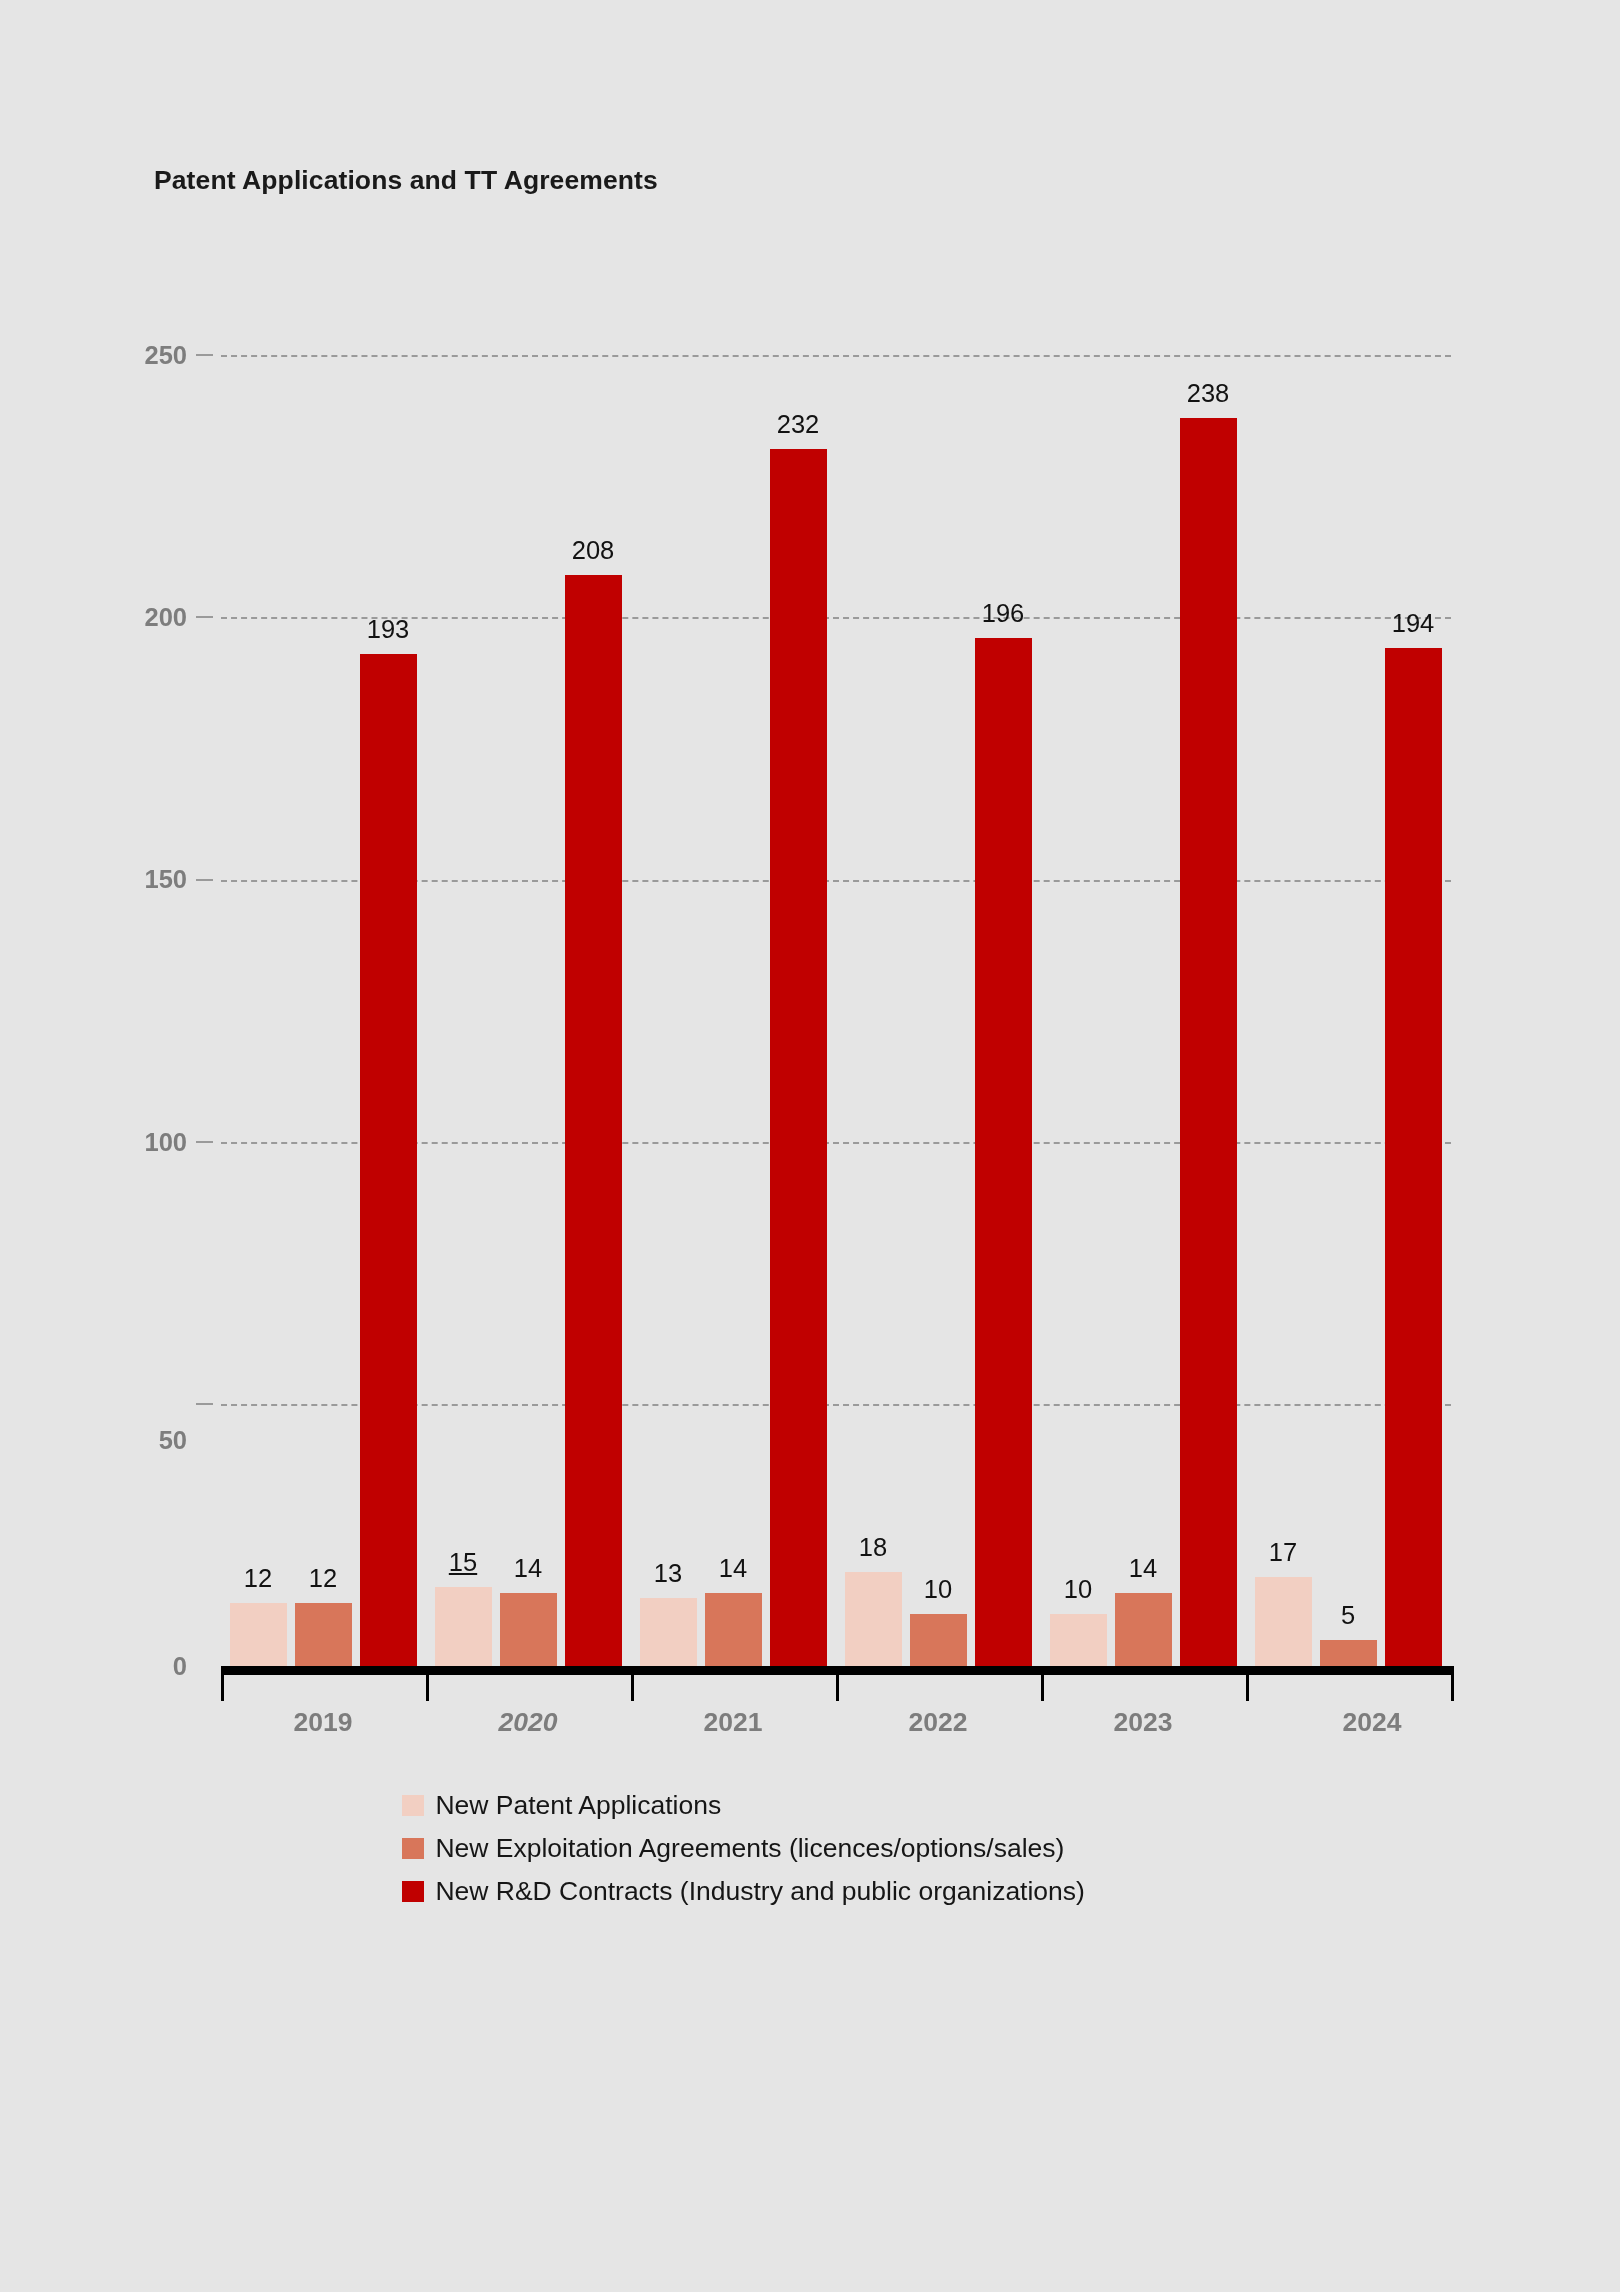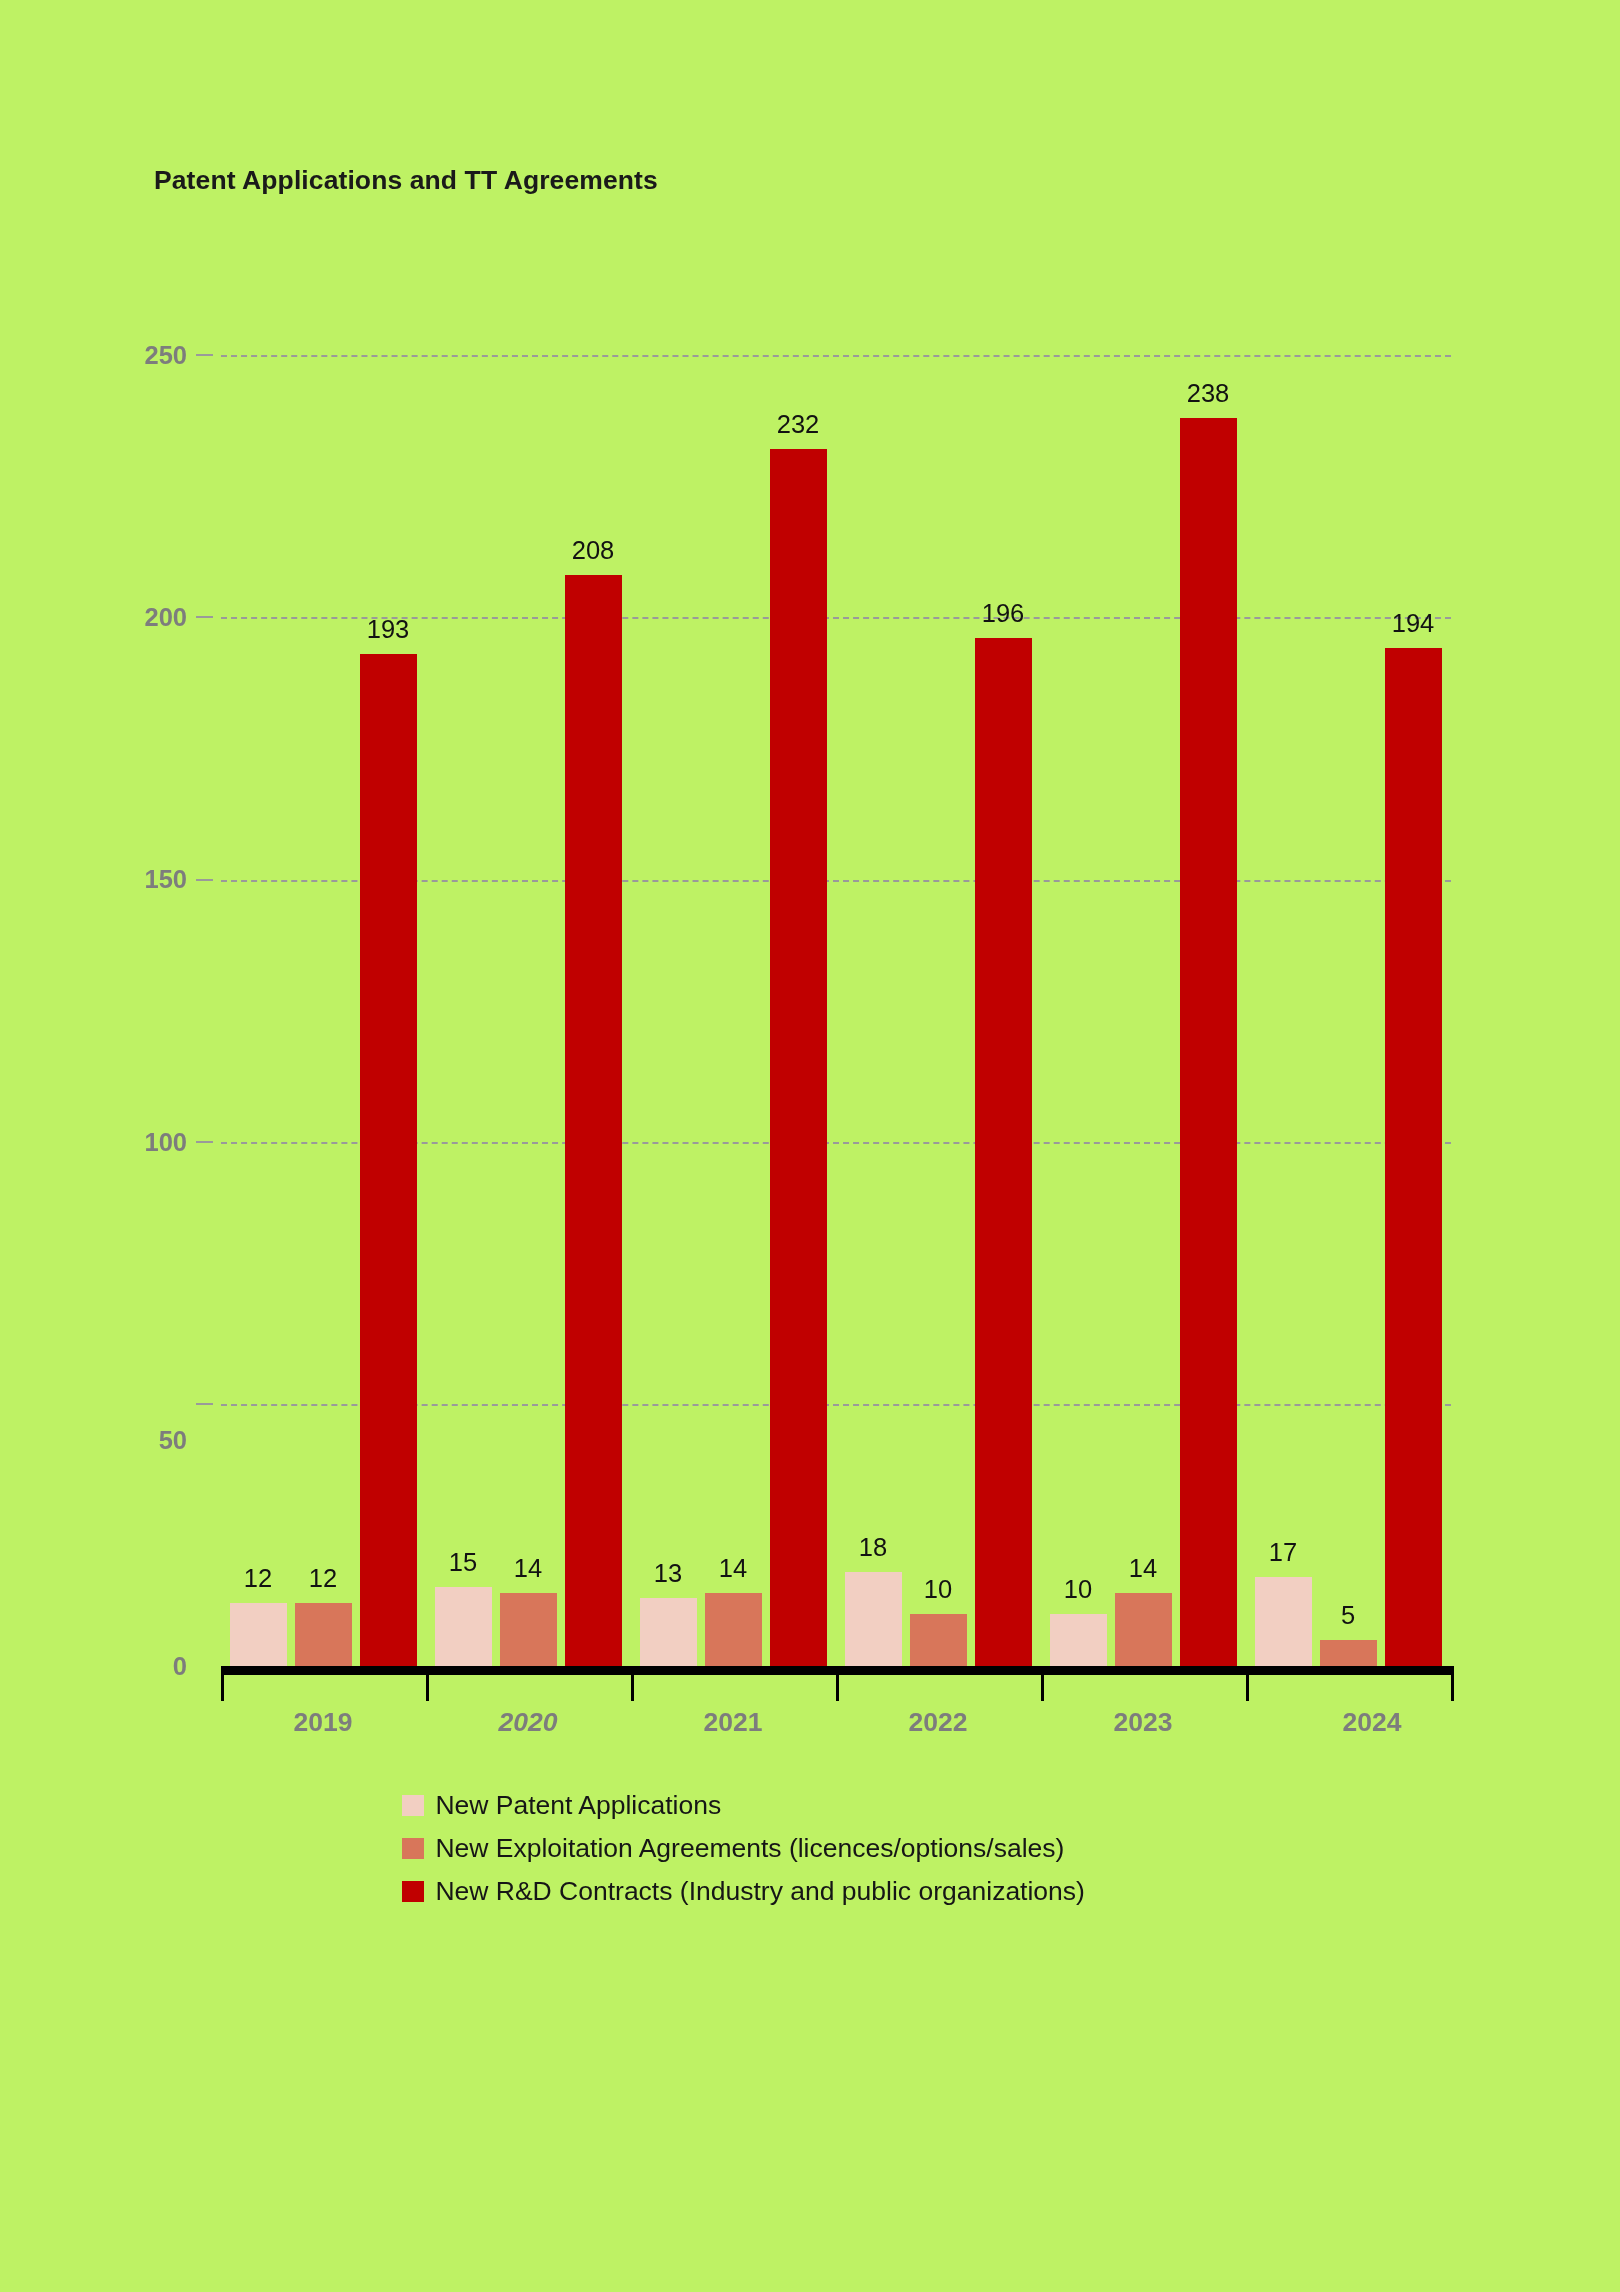--- a/index.html
+++ b/index.html
@@ -11,21 +11,21 @@
     width: 1620px;
     height: 2293px;
     font-family: "Liberation Sans", sans-serif;
     position: relative;
     overflow: hidden;
   }
 
   #page {
     position: absolute;
     inset: 0;
-    background: #bef264;
+    background: #e5e5e5;
   }
 
   
   #chart-title {
     position: absolute;
     left: 154px;
     top: 165px;
     font-size: 26.5px;
     font-weight: bold;
     color: #1a1a1a;
@@ -201,21 +201,21 @@
       <div class="xcat-label" style="left: 528px; font-style: italic;">2020</div>
       <div class="xcat-label" style="left: 733px;">2021</div>
       <div class="xcat-label" style="left: 938px;">2022</div>
       <div class="xcat-label" style="left: 1143px;">2023</div>
       <div class="xcat-label" style="left: 1372px;">2024</div>
     </div>
   <div id="barlabels-layer">
       <div class="bar-label" style="left: 258px; top: 1564px;">12</div>
       <div class="bar-label" style="left: 323px; top: 1564px;">12</div>
       <div class="bar-label" style="left: 388px; top: 615px;">193</div>
-      <div class="bar-label" style="left: 463px; top: 1548px;">15</div>
+      <div class="bar-label" style="left: 463px; top: 1548px; text-decoration: underline;">15</div>
       <div class="bar-label" style="left: 528px; top: 1554px;">14</div>
       <div class="bar-label" style="left: 593px; top: 536px;">208</div>
       <div class="bar-label" style="left: 668px; top: 1559px;">13</div>
       <div class="bar-label" style="left: 733px; top: 1554px;">14</div>
       <div class="bar-label" style="left: 798px; top: 410px;">232</div>
       <div class="bar-label" style="left: 873px; top: 1533px;">18</div>
       <div class="bar-label" style="left: 938px; top: 1575px;">10</div>
       <div class="bar-label" style="left: 1003px; top: 599px;">196</div>
       <div class="bar-label" style="left: 1078px; top: 1575px;">10</div>
       <div class="bar-label" style="left: 1143px; top: 1554px;">14</div>

